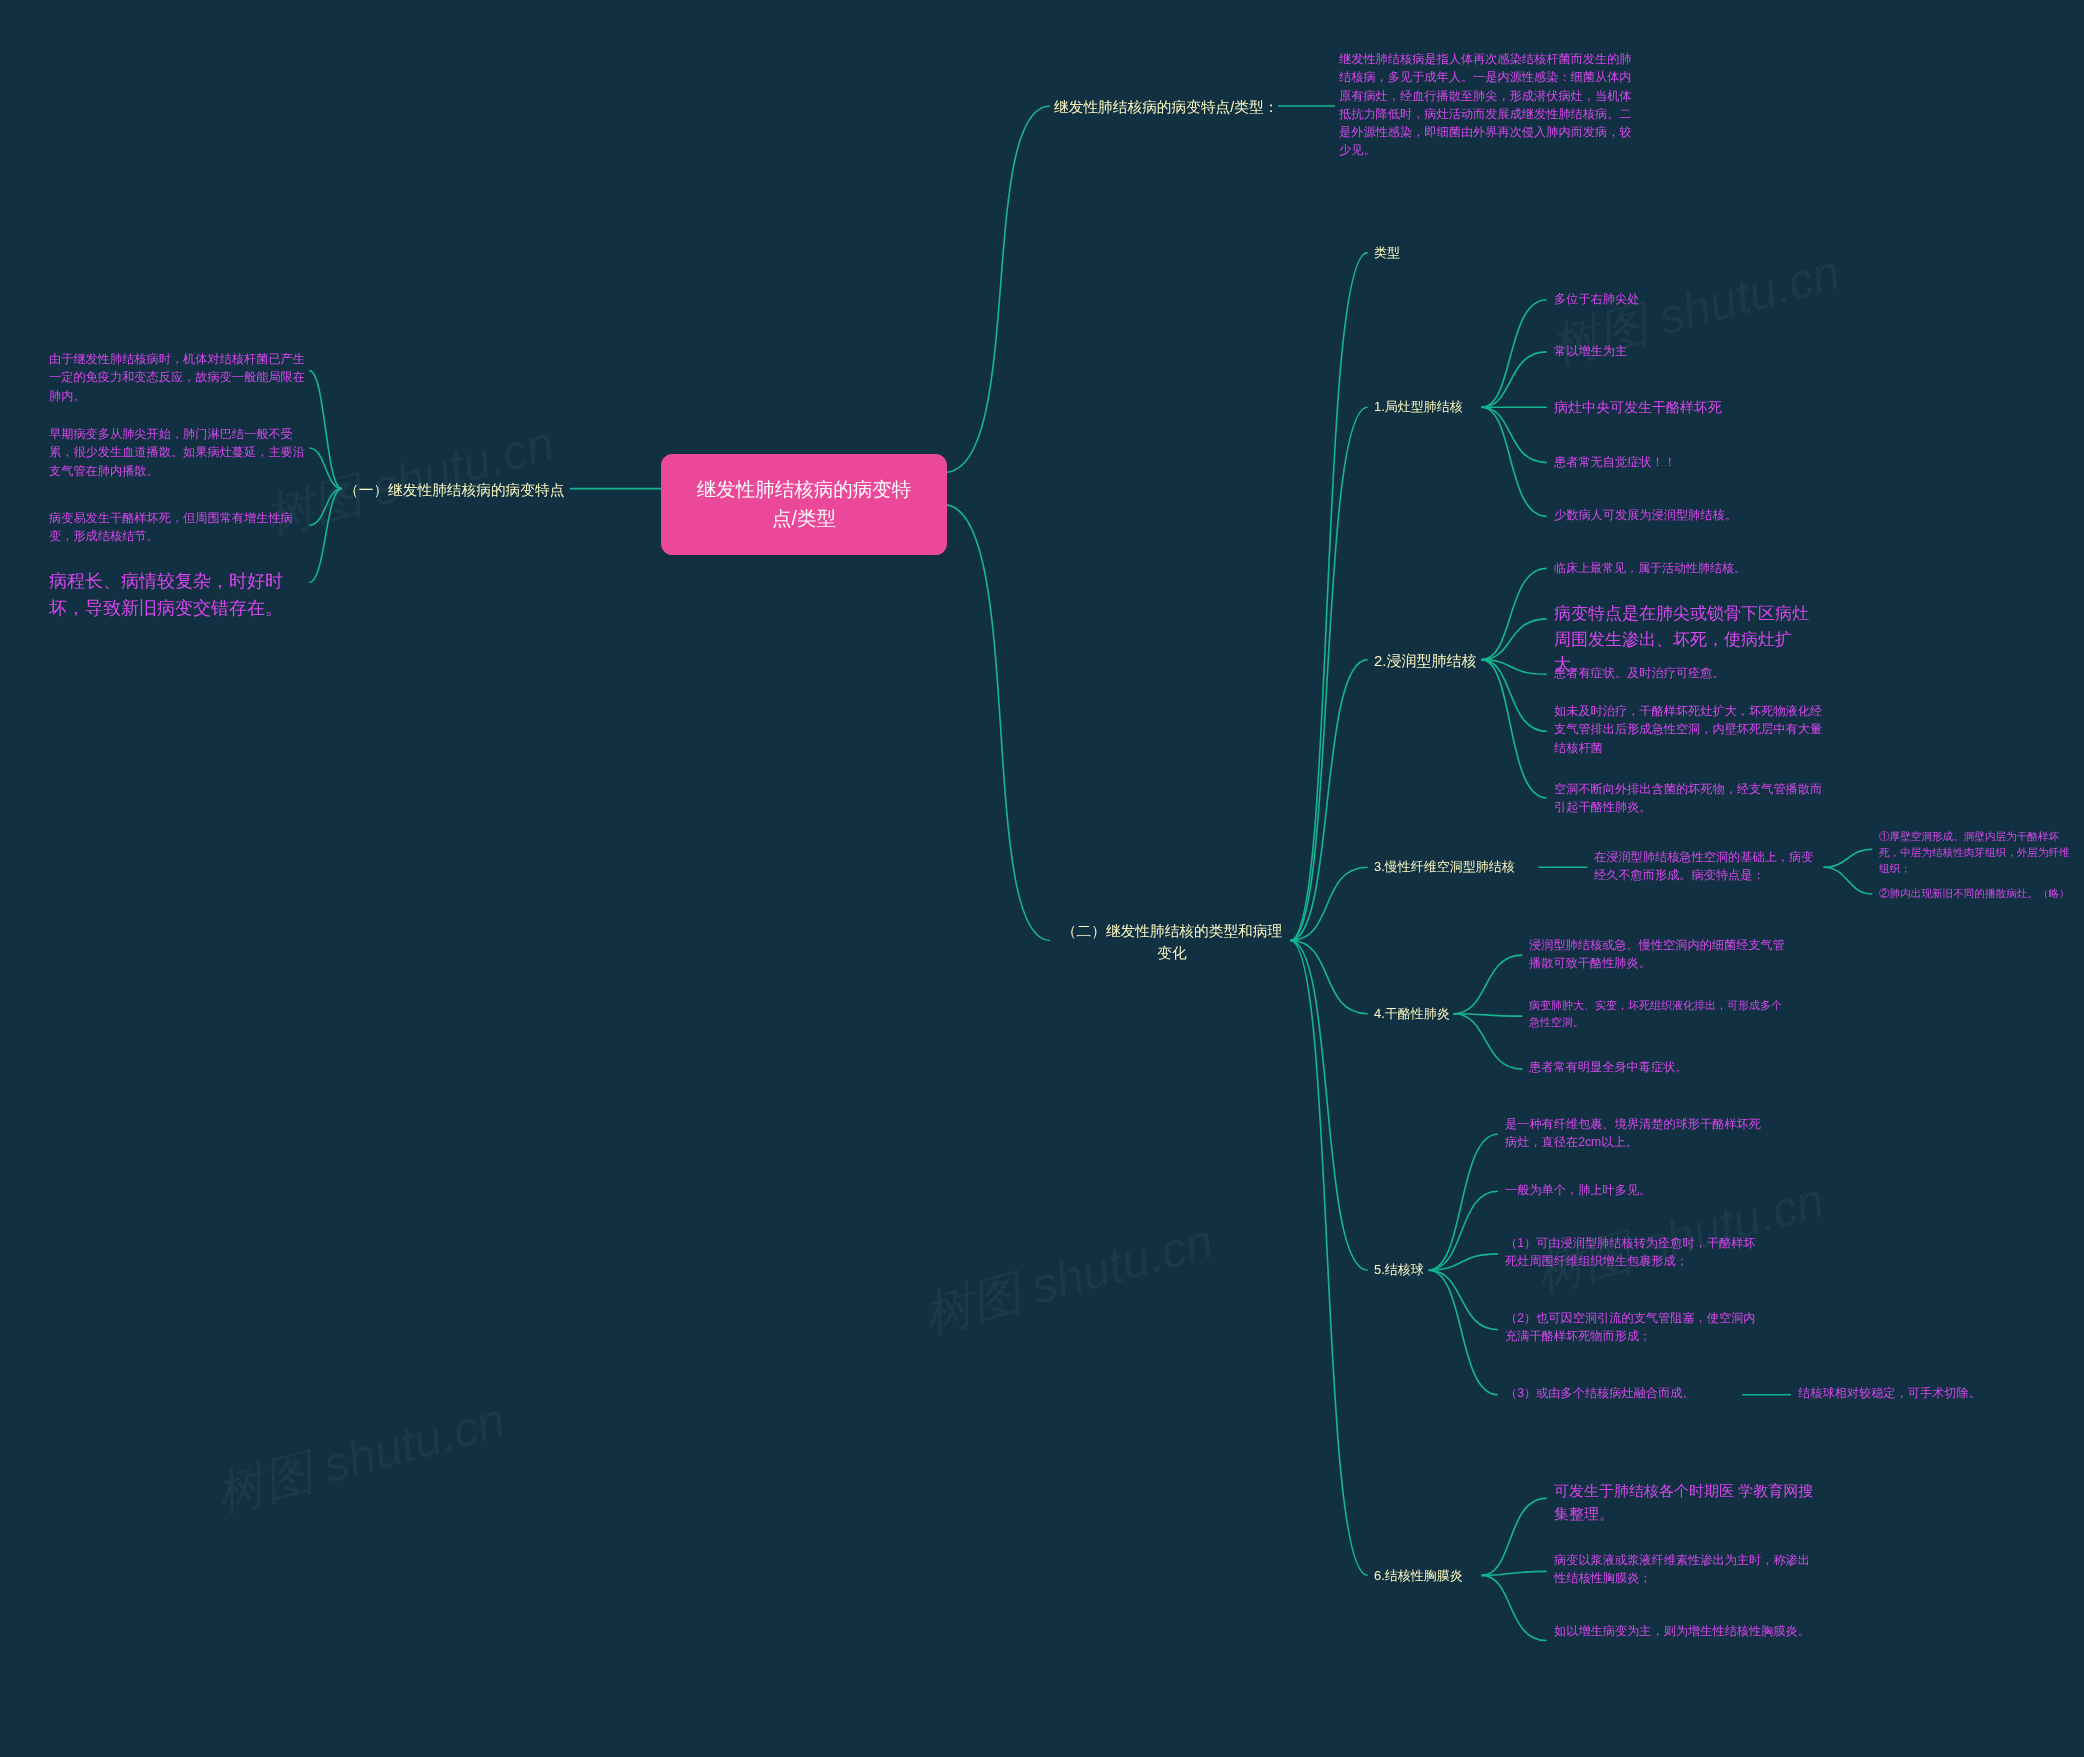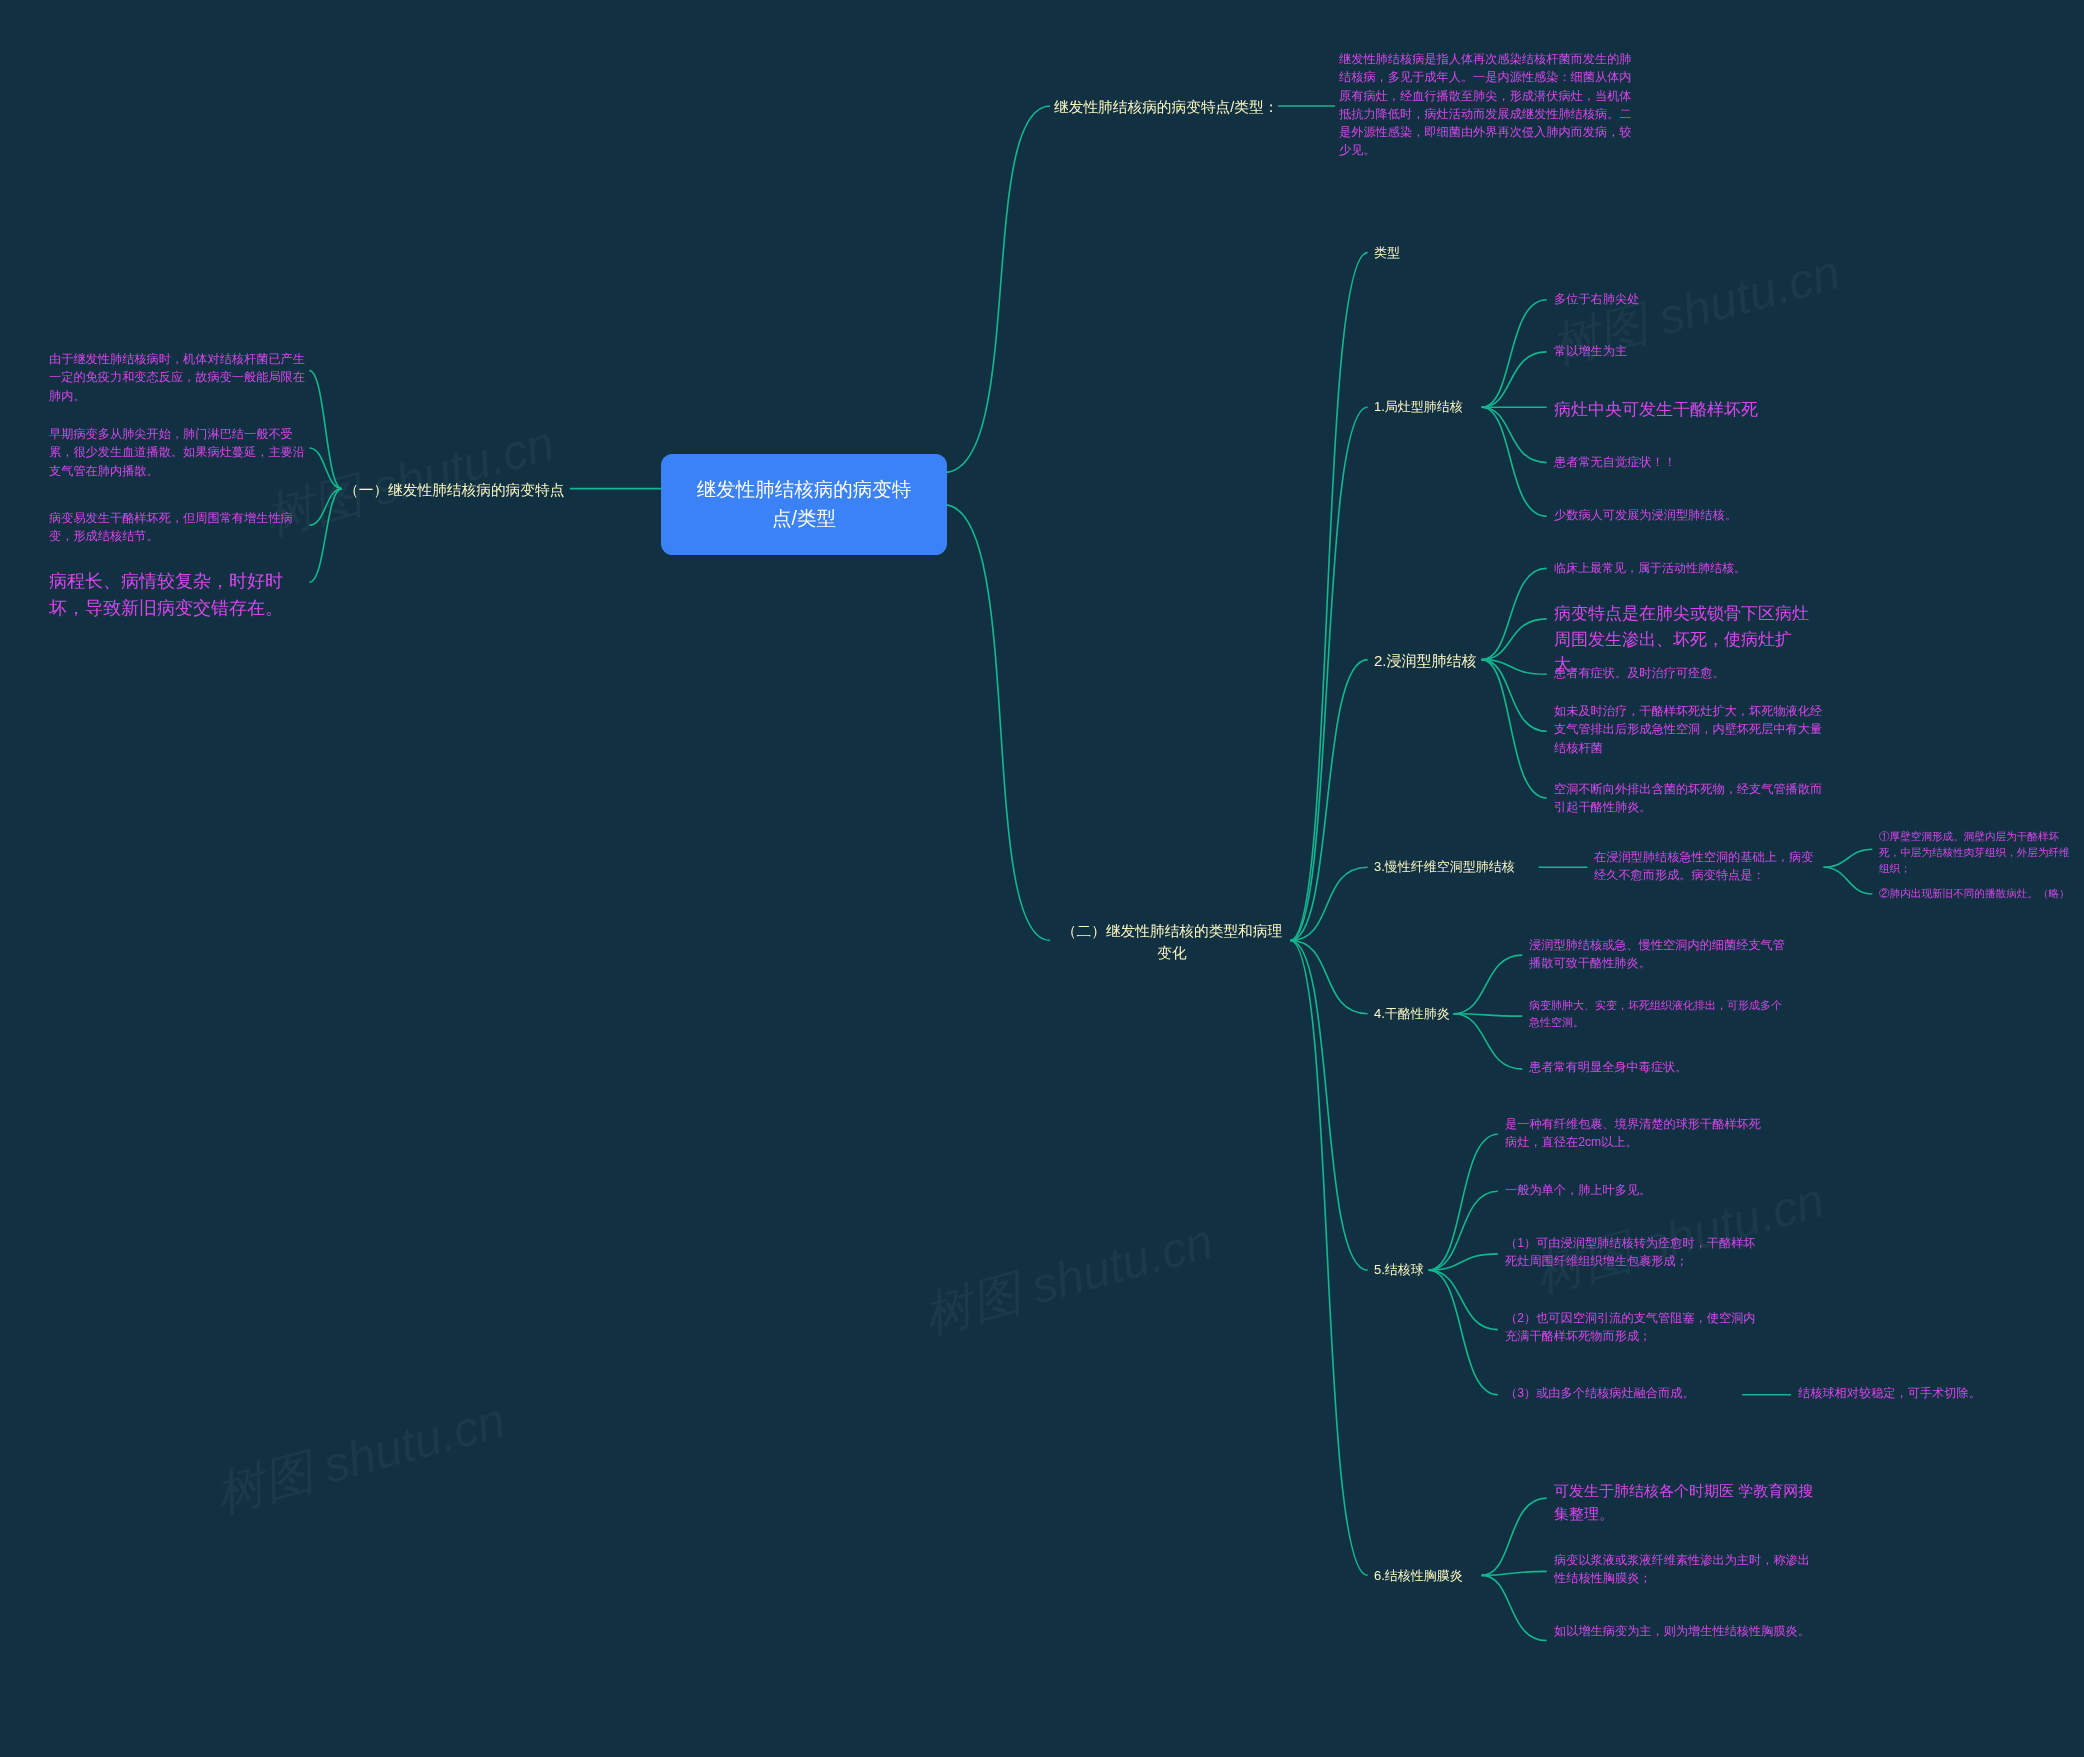--- a/index.html
+++ b/index.html
@@ -1,18 +1,18 @@
 <!DOCTYPE html>
 <html style="font-size:13px"><head>
 <meta charset="utf-8">
 <style>
   html,body{margin:0;padding:0;background:#113142;color:#fff;font-family:"Microsoft YaHei","PingFang SC",Arial,sans-serif;width:2084px;height:1758px;overflow:hidden}
   svg{position:absolute;left:0;top:0}
   .node{position:absolute;font-size:14.7px;line-height:1.5;color:#fff}
-  .root{background:#3b82f6;padding:21px 29px;border-radius:11.4px;text-align:center;font-size:19.5px;font-weight:500;color:#fff;width:228px}
+  .root{background:#ec4899;padding:21px 29px;border-radius:11.4px;text-align:center;font-size:19.5px;font-weight:500;color:#fff;width:228px}
   .sub{color:#fef9c3;font-size:14.7px;white-space:nowrap}
   .leaf{color:#d946ef;font-size:13px;width:269px}
   .leaf.narrow{width:212px}
   .leaf.wide{width:301px}
   .watermark{position:absolute;color:rgba(255,255,255,0.04);font-size:49px;transform:rotate(-15deg);font-weight:500;pointer-events:none;font-style:italic}
 </style>
 </head>
 <body>
 
 <div class="watermark" style="left:261px;top:448px">树图 shutu.cn</div>
@@ -95,21 +95,21 @@
 <div class="node sub" style="left:1054px;top:920px;white-space:normal;width:236px;text-align:center">
   <span>（二）继发性肺结核的类型和病理</span><br>
   <span>变化</span>
 </div>
 
 <div class="node sub" style="left:1374px;top:243px;font-size:13px">类型</div>
 
 <div class="node sub" style="left:1374px;top:397px;font-size:13px">1.局灶型肺结核</div>
 <div class="node leaf narrow" style="left:1554px;top:290px;font-size:12.2px">多位于右肺尖处</div>
 <div class="node leaf narrow" style="left:1554px;top:342px;font-size:12.2px">常以增生为主</div>
-<div class="node leaf narrow" style="left:1554px;top:397px;font-size:17px">病灶中央可发生干酪样坏死</div>
+<div class="node leaf narrow" style="left:1554px;top:397px;font-size:14px">病灶中央可发生干酪样坏死</div>
 <div class="node leaf narrow" style="left:1554px;top:453px;font-size:12.2px">患者常无自觉症状！！</div>
 <div class="node leaf narrow" style="left:1554px;top:506px;font-size:12.2px">少数病人可发展为浸润型肺结核。</div>
 
 <div class="node sub" style="left:1374px;top:650px;font-size:15px">2.浸润型肺结核</div>
 <div class="node leaf" style="left:1554px;top:559px;font-size:12px">临床上最常见，属于活动性肺结核。</div>
 <div class="node leaf" style="left:1554px;top:601px;font-size:17px">病变特点是在肺尖或锁骨下区病灶周围发生渗出、坏死，使病灶扩大。</div>
 <div class="node leaf" style="left:1554px;top:664px;font-size:12.2px">患者有症状。及时治疗可痊愈。</div>
 <div class="node leaf" style="left:1554px;top:702px;font-size:12.2px">如未及时治疗，干酪样坏死灶扩大，坏死物液化经支气管排出后形成急性空洞，内壁坏死层中有大量结核杆菌</div>
 <div class="node leaf" style="left:1554px;top:780px;font-size:12.2px">空洞不断向外排出含菌的坏死物，经支气管播散而引起干酪性肺炎。</div>
 

